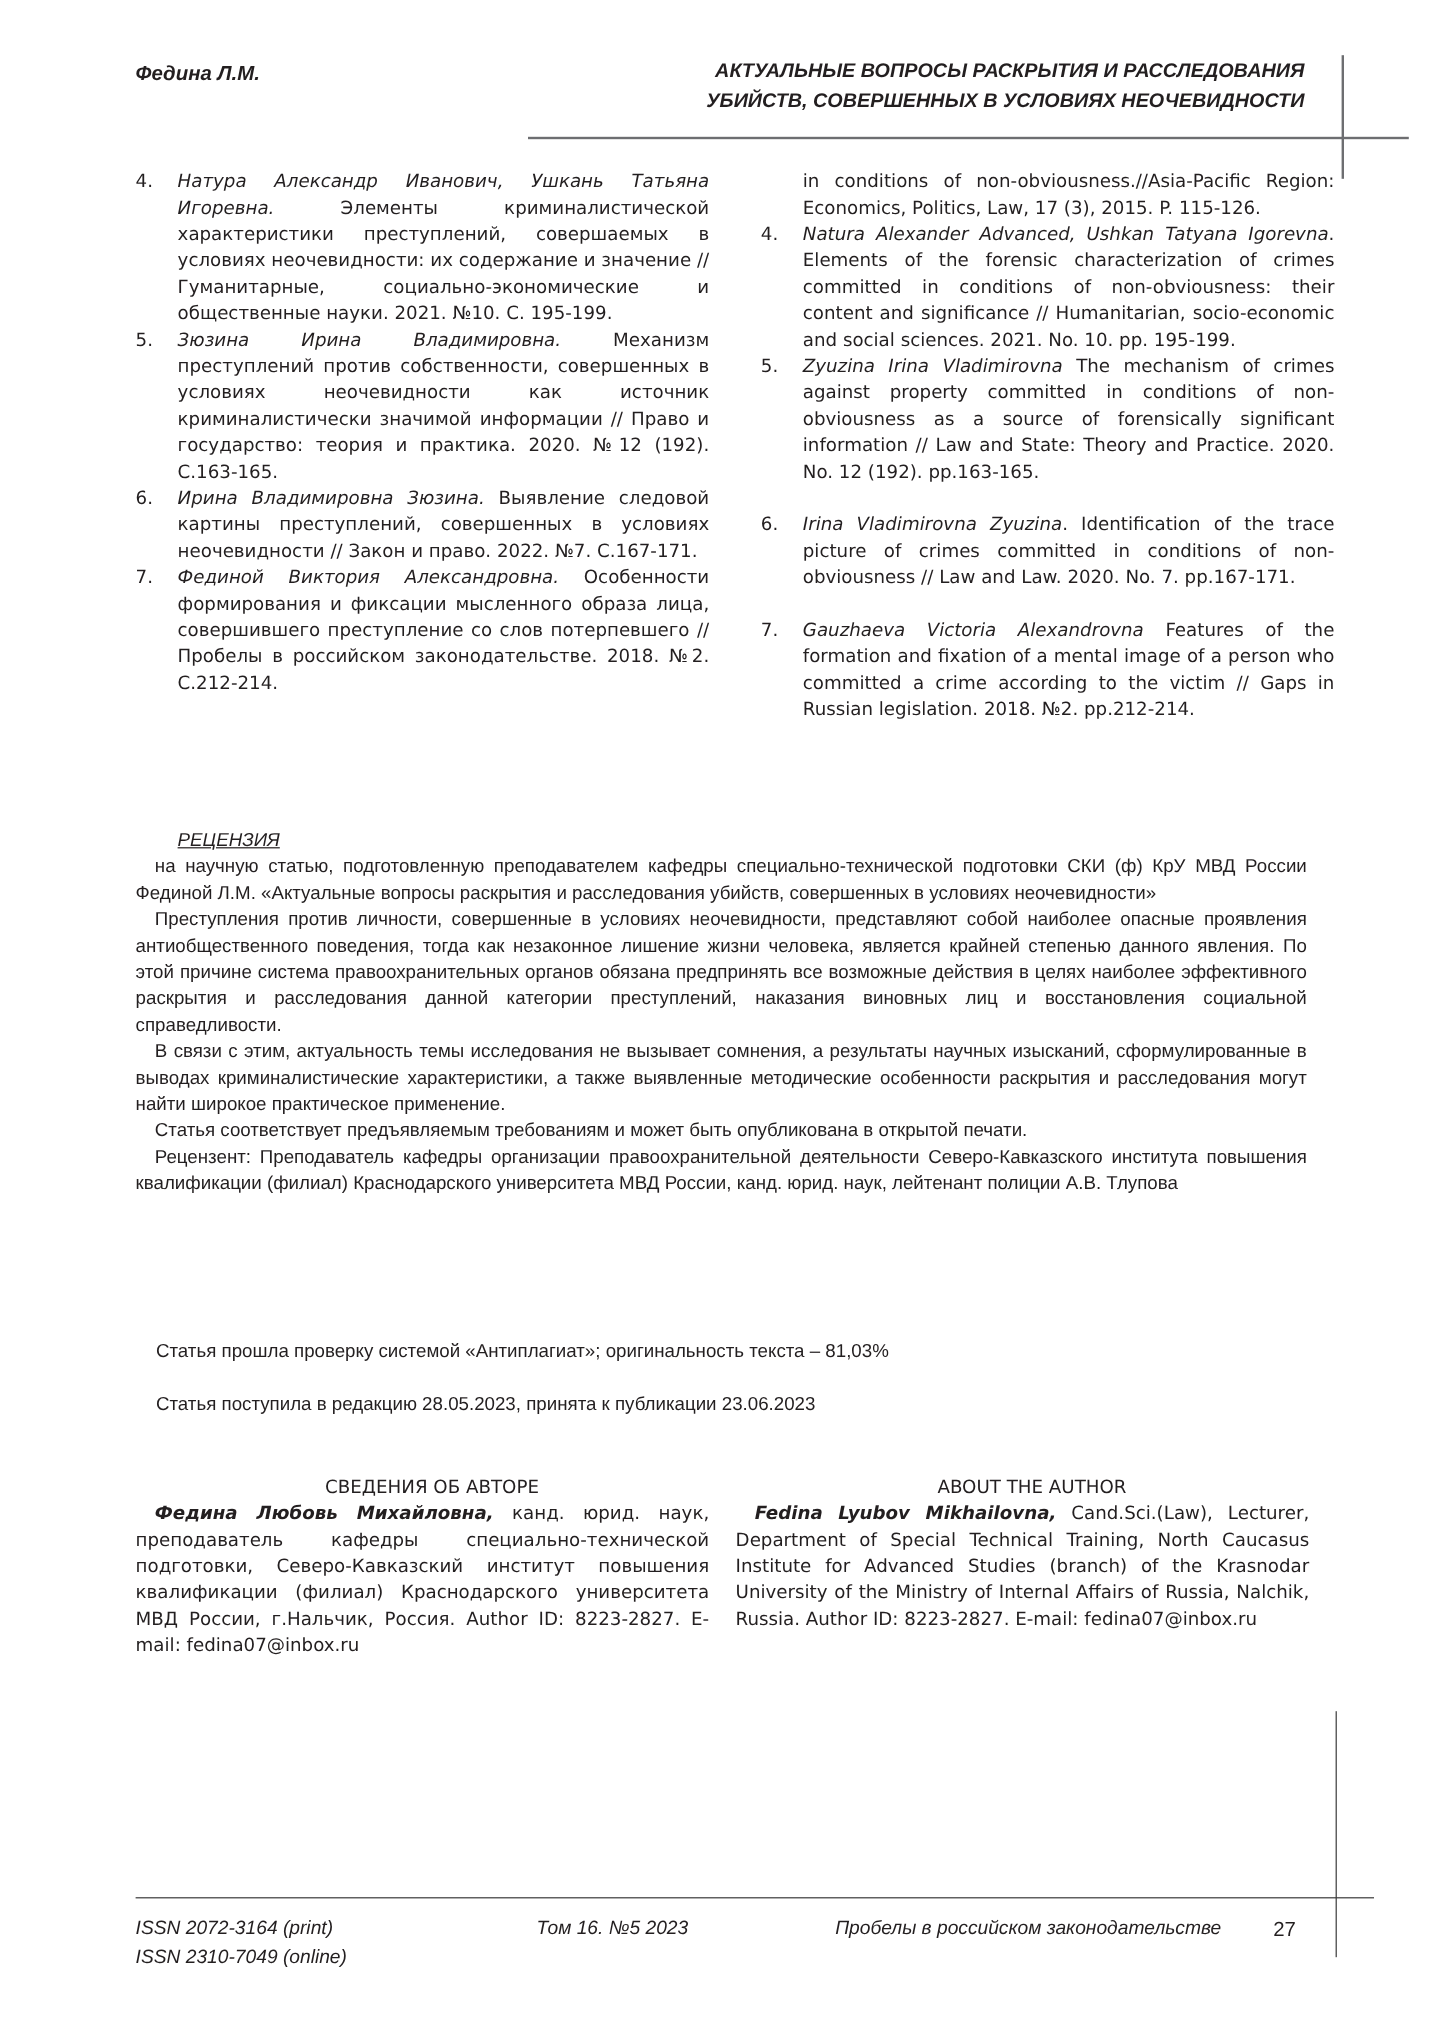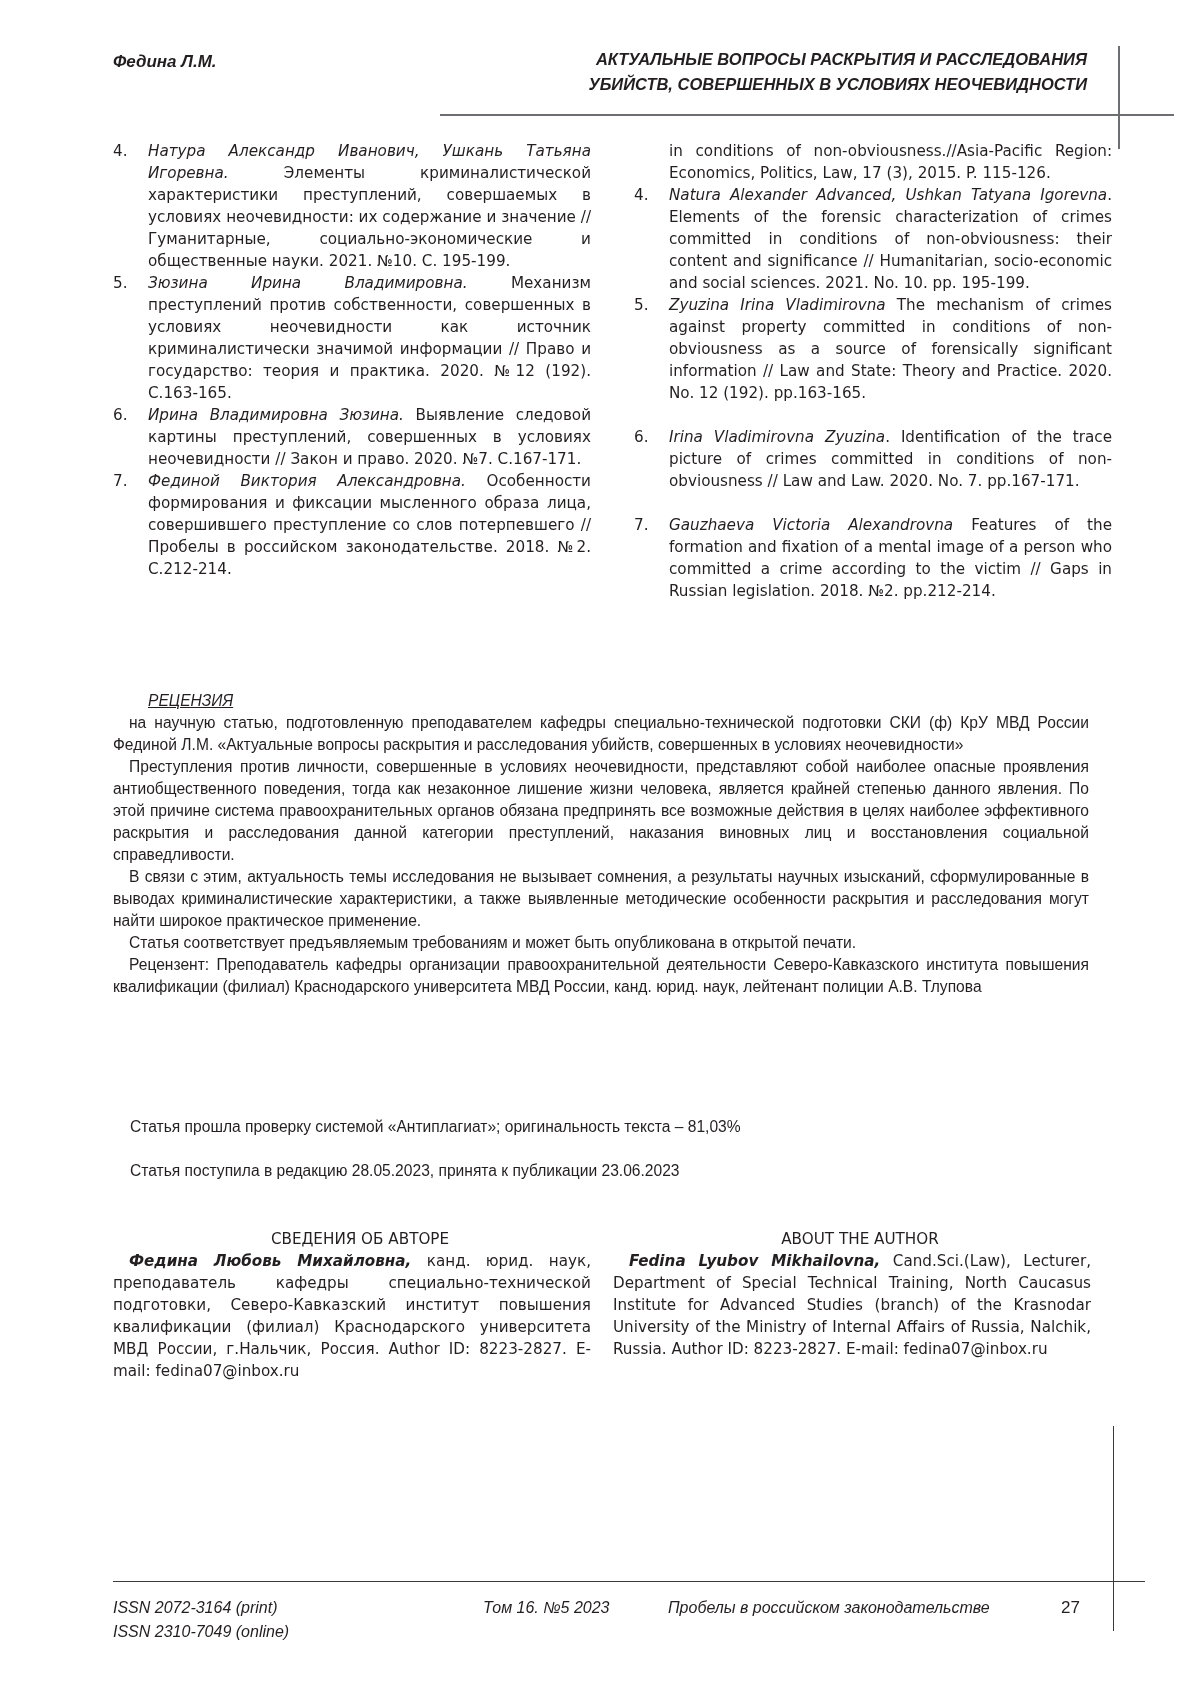--- a/index.html
+++ b/index.html
@@ -68,22 +68,22 @@
   .about-head { margin-left: 16px; text-align: center; }
   .about-text { text-indent: 16px; }
   .about-text b { font-style: italic; }
 
   .footer {
     position: absolute; top: 1596px;
     font-family: "Liberation Sans", sans-serif;
     font-style: italic; font-size: 16px; line-height: 24px;
   }
   .footer-issn { left: 113px; }
-  .footer-volume { left: 447px; margin-left: 36px; }
-  .footer-journal { left: 668px; font-style: italic; }
+  .footer-volume { left: 447px; }
+  .footer-journal { left: 696px; font-style: italic; }
   .footer-page { left: 1061px; font-style: normal; font-size: 17px; }
 </style>
 </head>
 <body>
 
 <div class="header-author">Федина Л.М.</div>
 <div class="header-title">
   <div>АКТУАЛЬНЫЕ ВОПРОСЫ РАСКРЫТИЯ И РАССЛЕДОВАНИЯ</div>
   <div>УБИЙСТВ, СОВЕРШЕННЫХ В УСЛОВИЯХ НЕОЧЕВИДНОСТИ</div>
 </div>
@@ -94,21 +94,21 @@
   <div class="ref">
     <span class="ref-num">4.</span>
     <span class="ref-body"><i>Натура Александр Иванович, Ушкань Татьяна Игоревна.</i><span> Элементы криминалистической характеристики преступлений, совершаемых в условиях неочевидности: их содержание и значение // Гуманитарные, социально-экономические и общественные науки. 2021. №10. С. 195-199.</span></span>
   </div>
   <div class="ref">
     <span class="ref-num">5.</span>
     <span class="ref-body"><i>Зюзина Ирина Владимировна.</i><span> Механизм преступлений против собственности, совершенных в условиях неочевидности как источник криминалистически значимой информации // Право и государство: теория и практика. 2020. №12 (192). С.163-165.</span></span>
   </div>
   <div class="ref">
     <span class="ref-num">6.</span>
-    <span class="ref-body"><i>Ирина Владимировна Зюзина.</i><span> Выявление следовой картины преступлений, совершенных в условиях неочевидности // Закон и право. 2020. №7. С.167-171.</span></span>
+    <span class="ref-body"><i>Ирина Владимировна Зюзина.</i><span> Выявление следовой картины преступлений, совершенных в условиях неочевидности // Закон и право. 2022. №7. С.167-171.</span></span>
   </div>
   <div class="ref">
     <span class="ref-num">7.</span>
     <span class="ref-body"><i>Фединой Виктория Александровна.</i><span> Особенности формирования и фиксации мысленного образа лица, совершившего преступление со слов потерпевшего // Пробелы в российском законодательстве. 2018. №2. С.212-214.</span></span>
   </div>
 </div>
 
 <div class="col col-right">
   <div class="ref">
     <span class="ref-num"></span>

